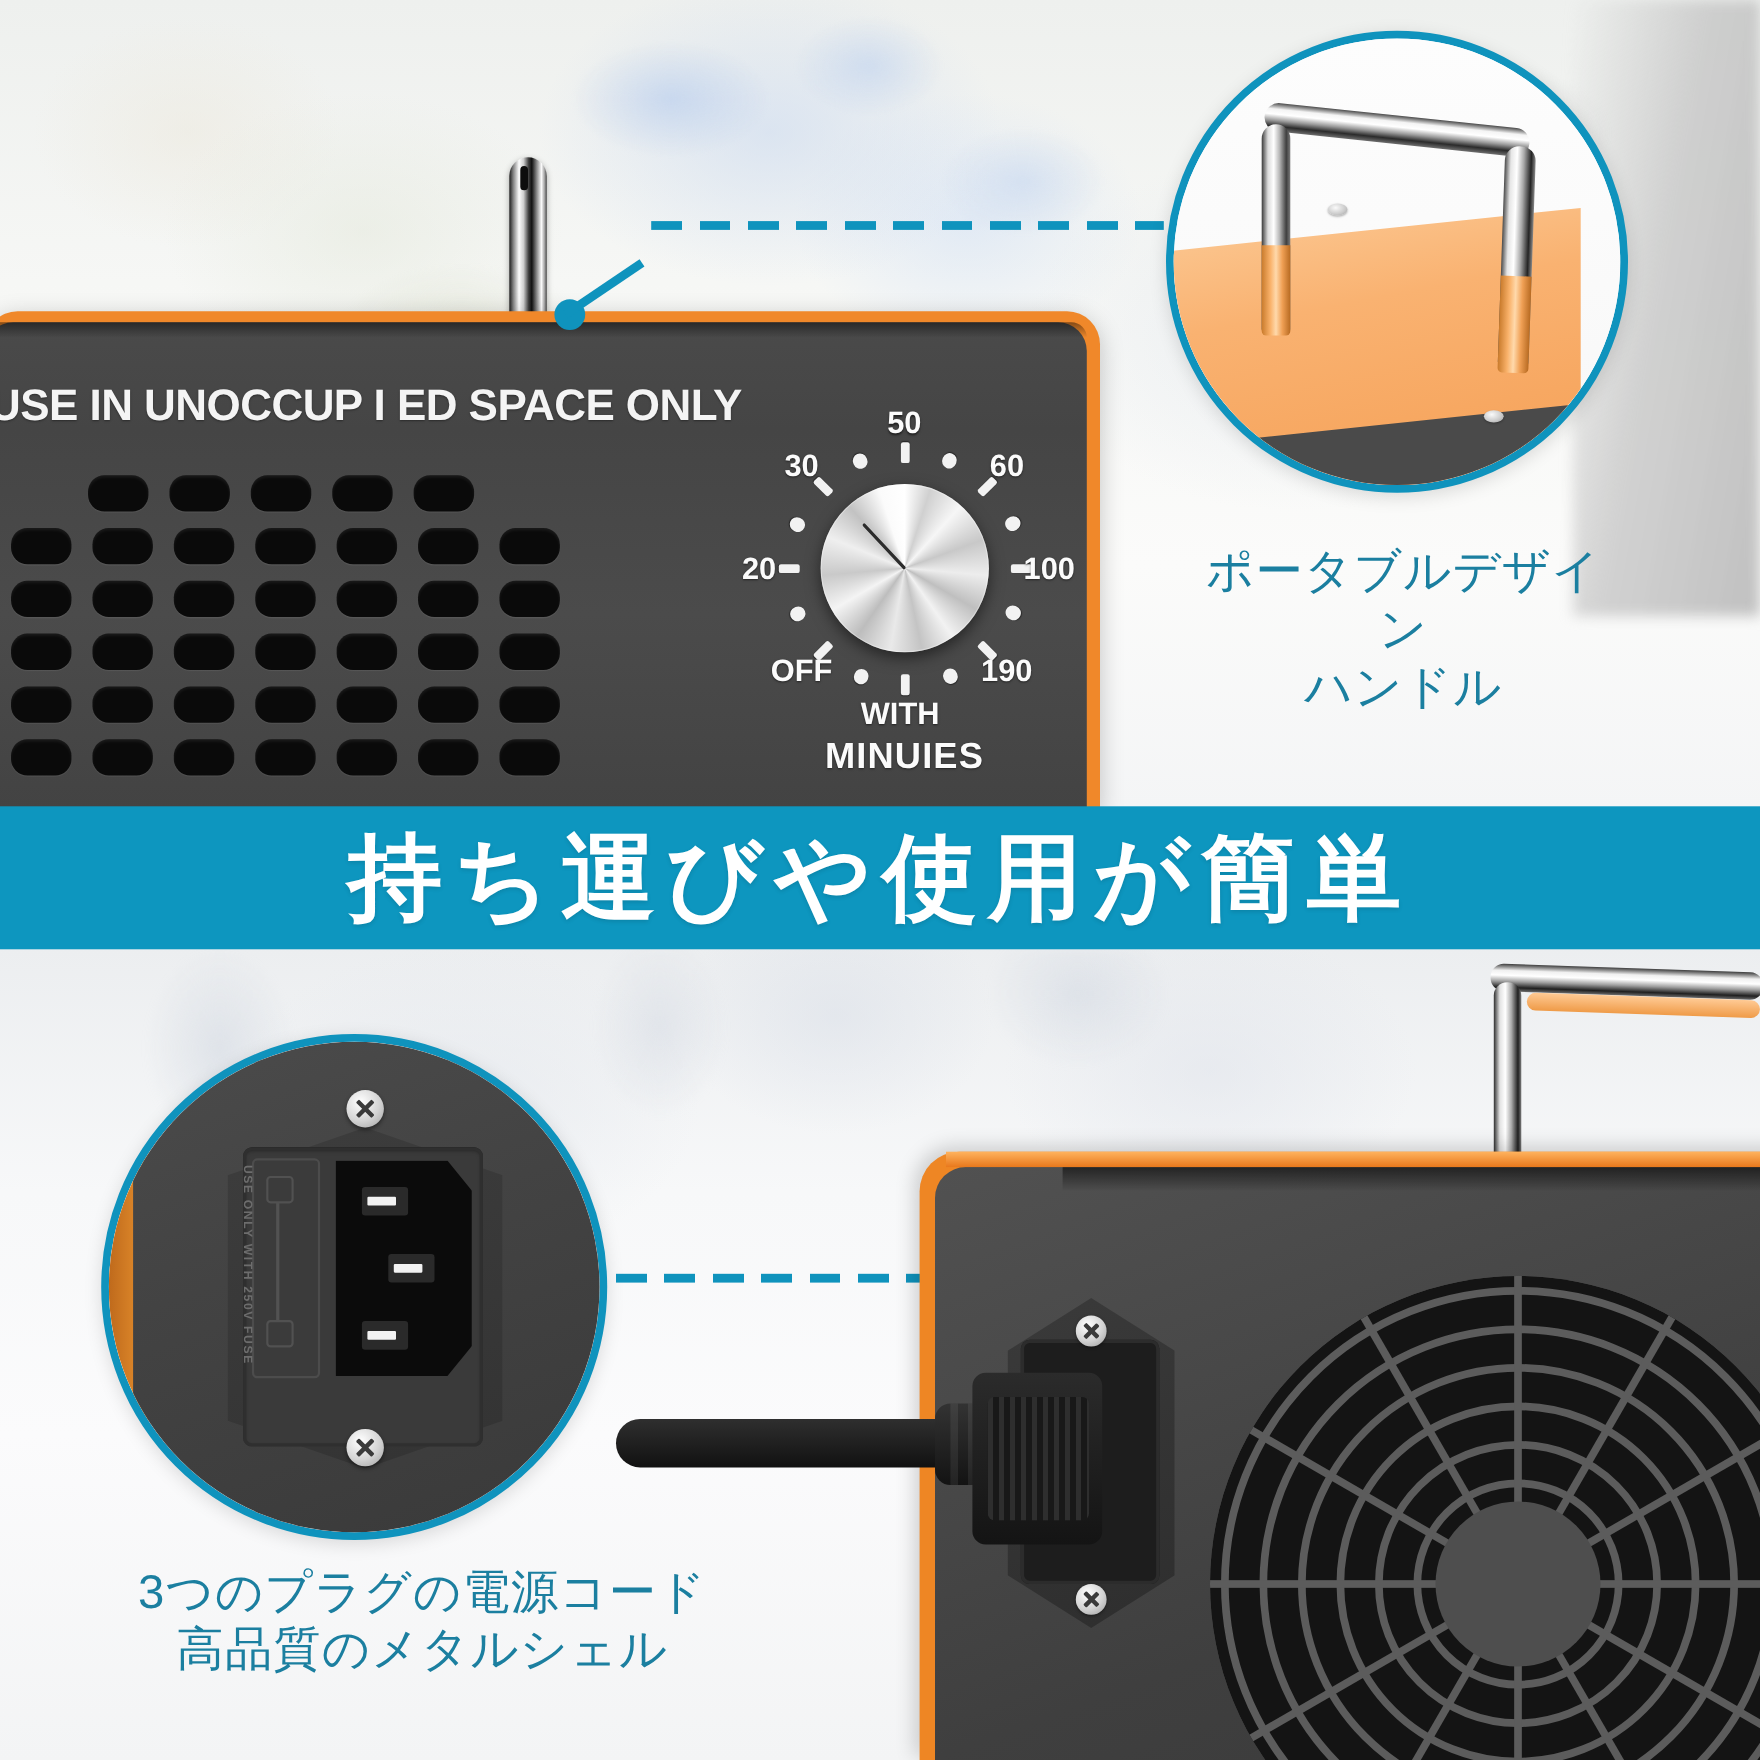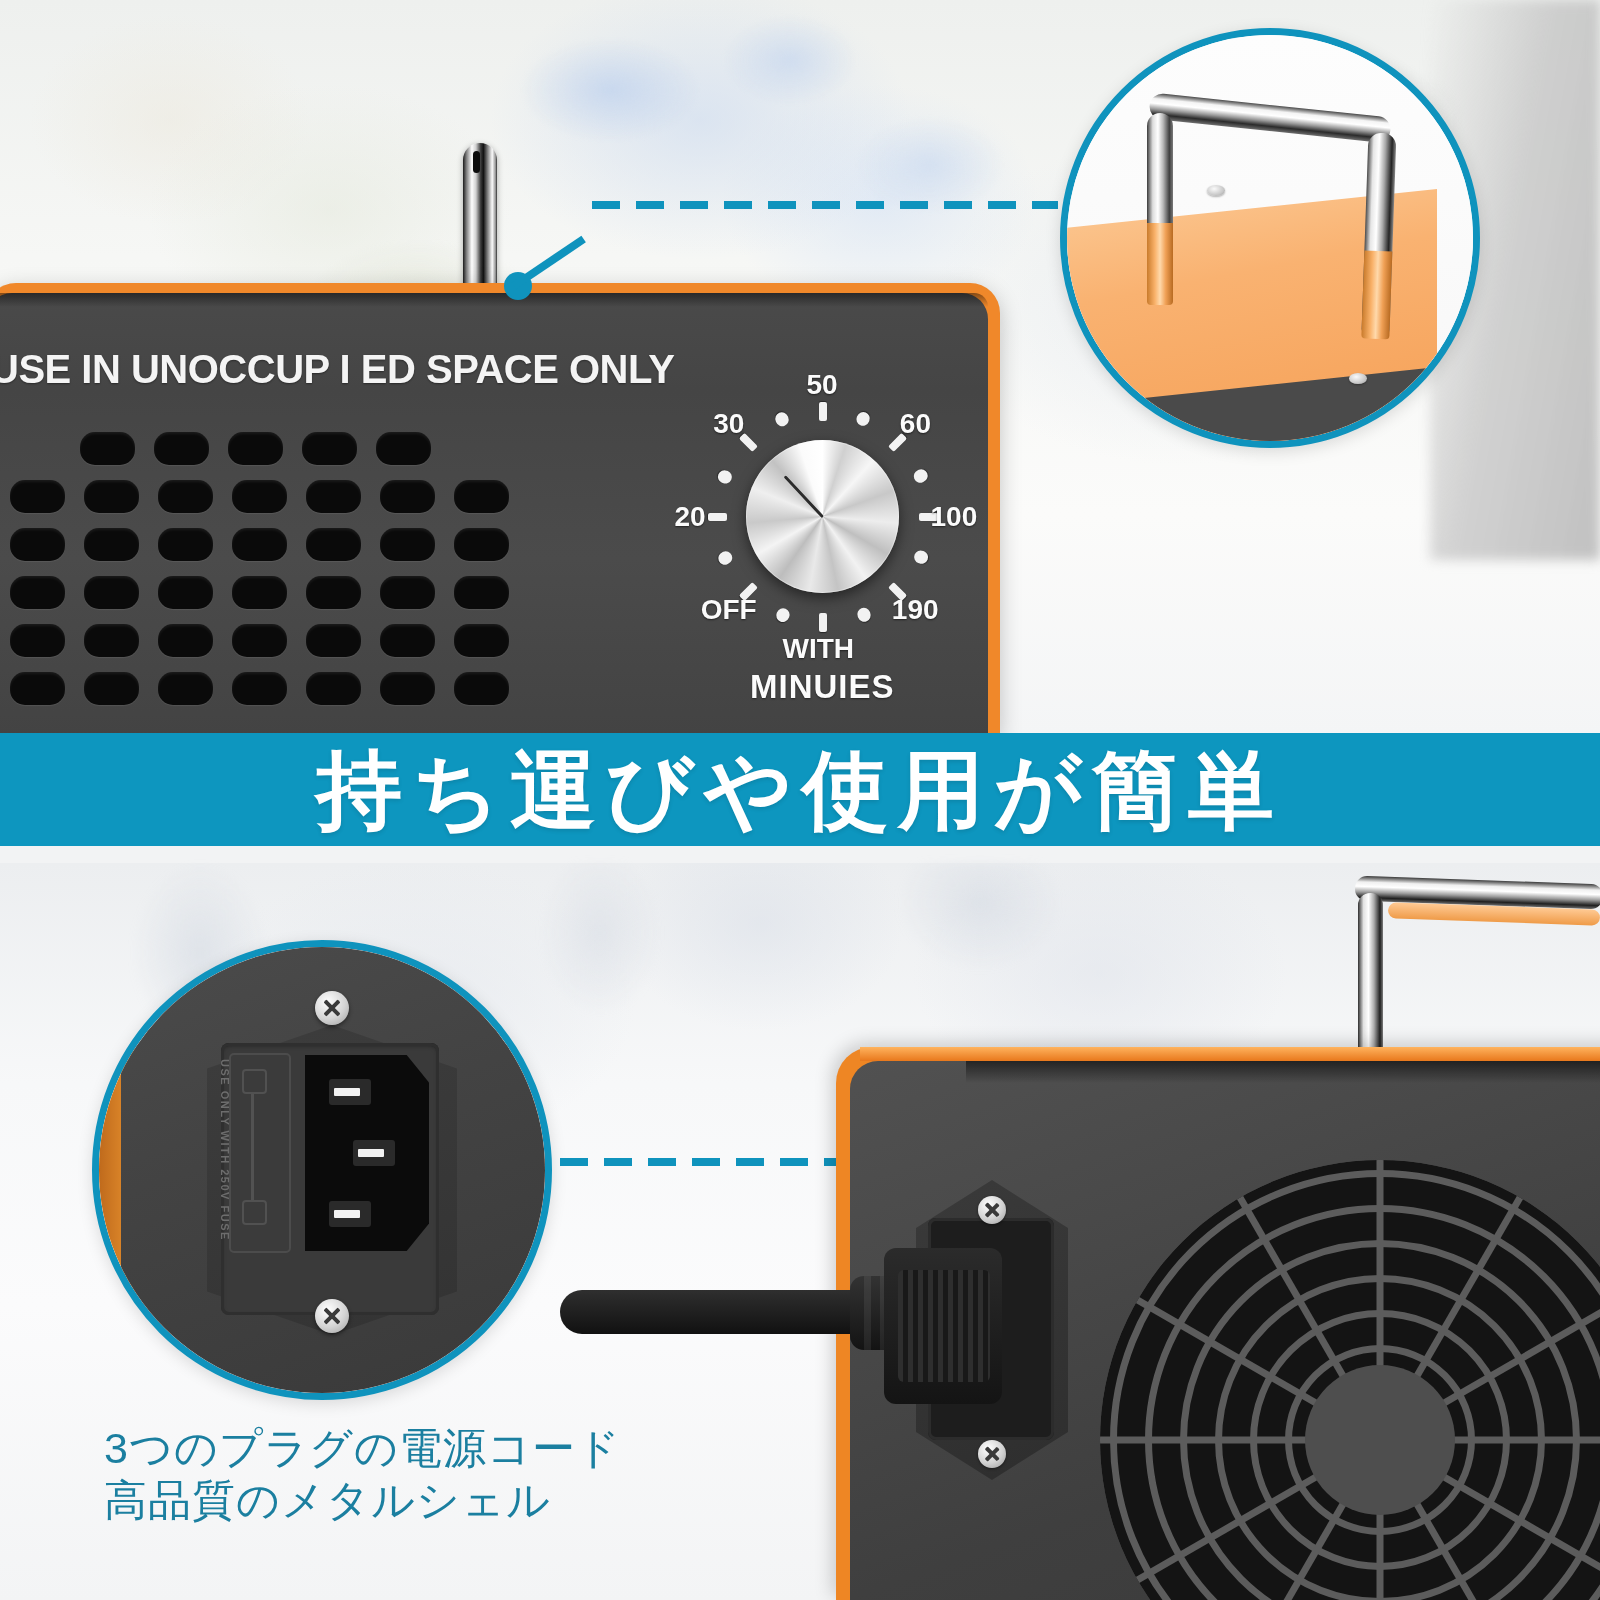--- a/index.html
+++ b/index.html
@@ -138,21 +138,21 @@
     background:linear-gradient(90deg,#1b1b1b 0%,#7d7d7d 10%,#fdfdfd 26%,#cfcfcf 38%,#3b3b3b 52%,#111 60%,#8f8f8f 74%,#fafafa 86%,#909090 96%,#2a2a2a 100%);
     box-shadow:0 2px 6px rgba(0,0,0,.3);
   }
   .handle-post::before{
     content:""; position:absolute; left:10px; top:8px; width:7px; height:22px;
     background:#0d0d0d; border-radius:4px;
   }
 
   
   .banner {
-    position:absolute; left:0; top:733px; width:1600px; height:113px;
+    position:absolute; left:0; top:733px; width:1600px; height:130px;
     background:#0d96bf;
     display:flex; align-items:center; justify-content:center;
   }
   .banner-text {
     color:#ffffff; font-size:86px; font-weight:700;
     letter-spacing:10px; white-space:nowrap; line-height:1;
     text-shadow:0 2px 4px rgba(0,0,0,.12);
   }
 
   
@@ -268,21 +268,21 @@
   }
   .cs-screw::before{ transform:translate(-50%,-50%) rotate(45deg); }
   .cs-screw::after{ transform:translate(-50%,-50%) rotate(-45deg); }
 
   
   .caption {
     position:absolute; color:#1b7fa0; font-size:43px; font-weight:500;
     line-height:1.22; white-space:pre-line; letter-spacing:1px;
   }
   .caption-handle { left:1096px; top:494px; text-align:center; width:360px; }
-  .caption-socket { left:104px; top:1422px; width:560px; }
+  .caption-socket { left:104px; top:1422px; width:560px;text-align:center; }
 
   
   .lead-dot {
     position:absolute; width:28px; height:28px; border-radius:50%;
     background:#0f93bd;
   }
   .lead-seg { position:absolute; height:8px; background:#0f93bd; transform-origin:left center; }
   .lead-dash {
     position:absolute; height:8px;
     background:repeating-linear-gradient(90deg,#0f93bd 0px,#0f93bd 28px,rgba(0,0,0,0) 28px,rgba(0,0,0,0) 44px);
@@ -531,20 +531,22 @@
   <div class="callout callout-handle">
     <div class="ch-bg"></div>
     <div class="ch-body"></div>
     <div class="ch-body-dark"></div>
     <div class="ch-handlebar-h"></div>
     <div class="ch-leg-l"></div>
     <div class="ch-leg-r"></div>
     <div class="ch-screw" style="left:140px; top:150px;"></div>
     <div class="ch-screw" style="left:282px; top:338px;"></div>
   </div>
+  <div class="caption caption-handle">ポータブルデザイン
+ハンドル</div>
 
   <div class="banner">
     <div class="banner-text">持ち運びや使用が簡単</div>
   </div>
 
   <div class="callout callout-socket">
     <div class="cs-bg"></div>
     <div class="cs-orange"></div>
     <div class="cs-plate"></div>
     <div class="cs-hex"></div>

